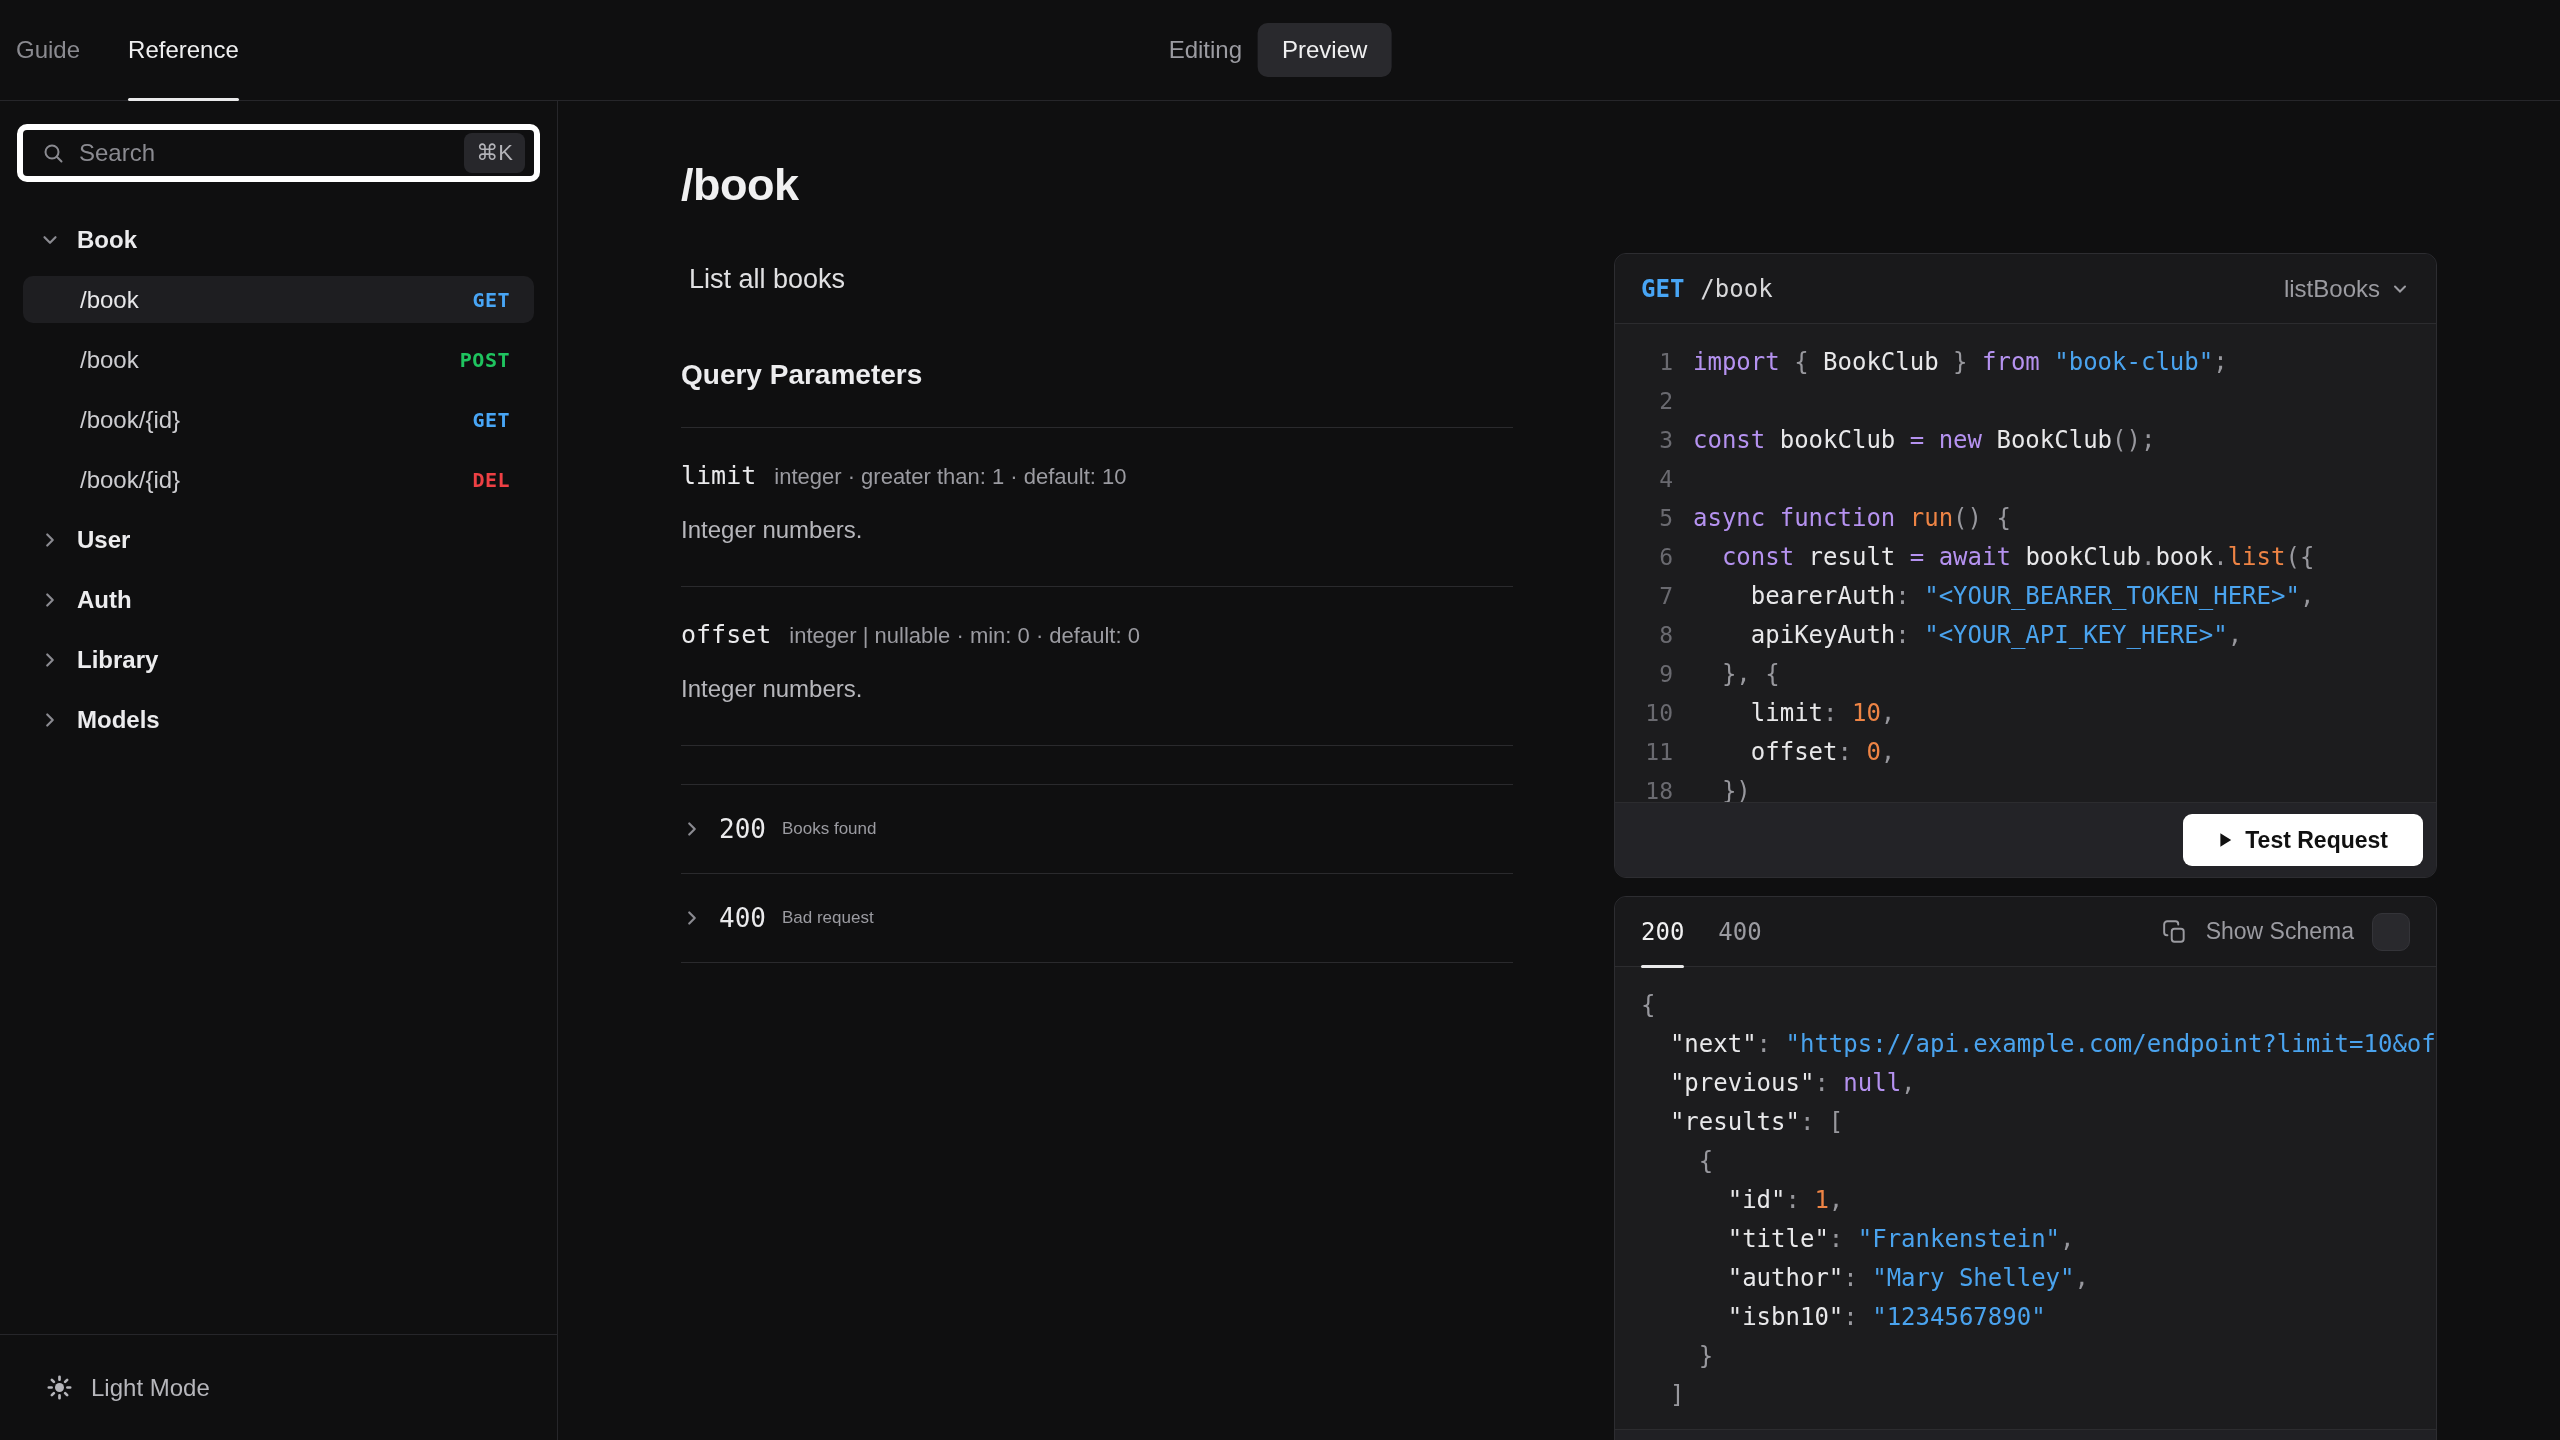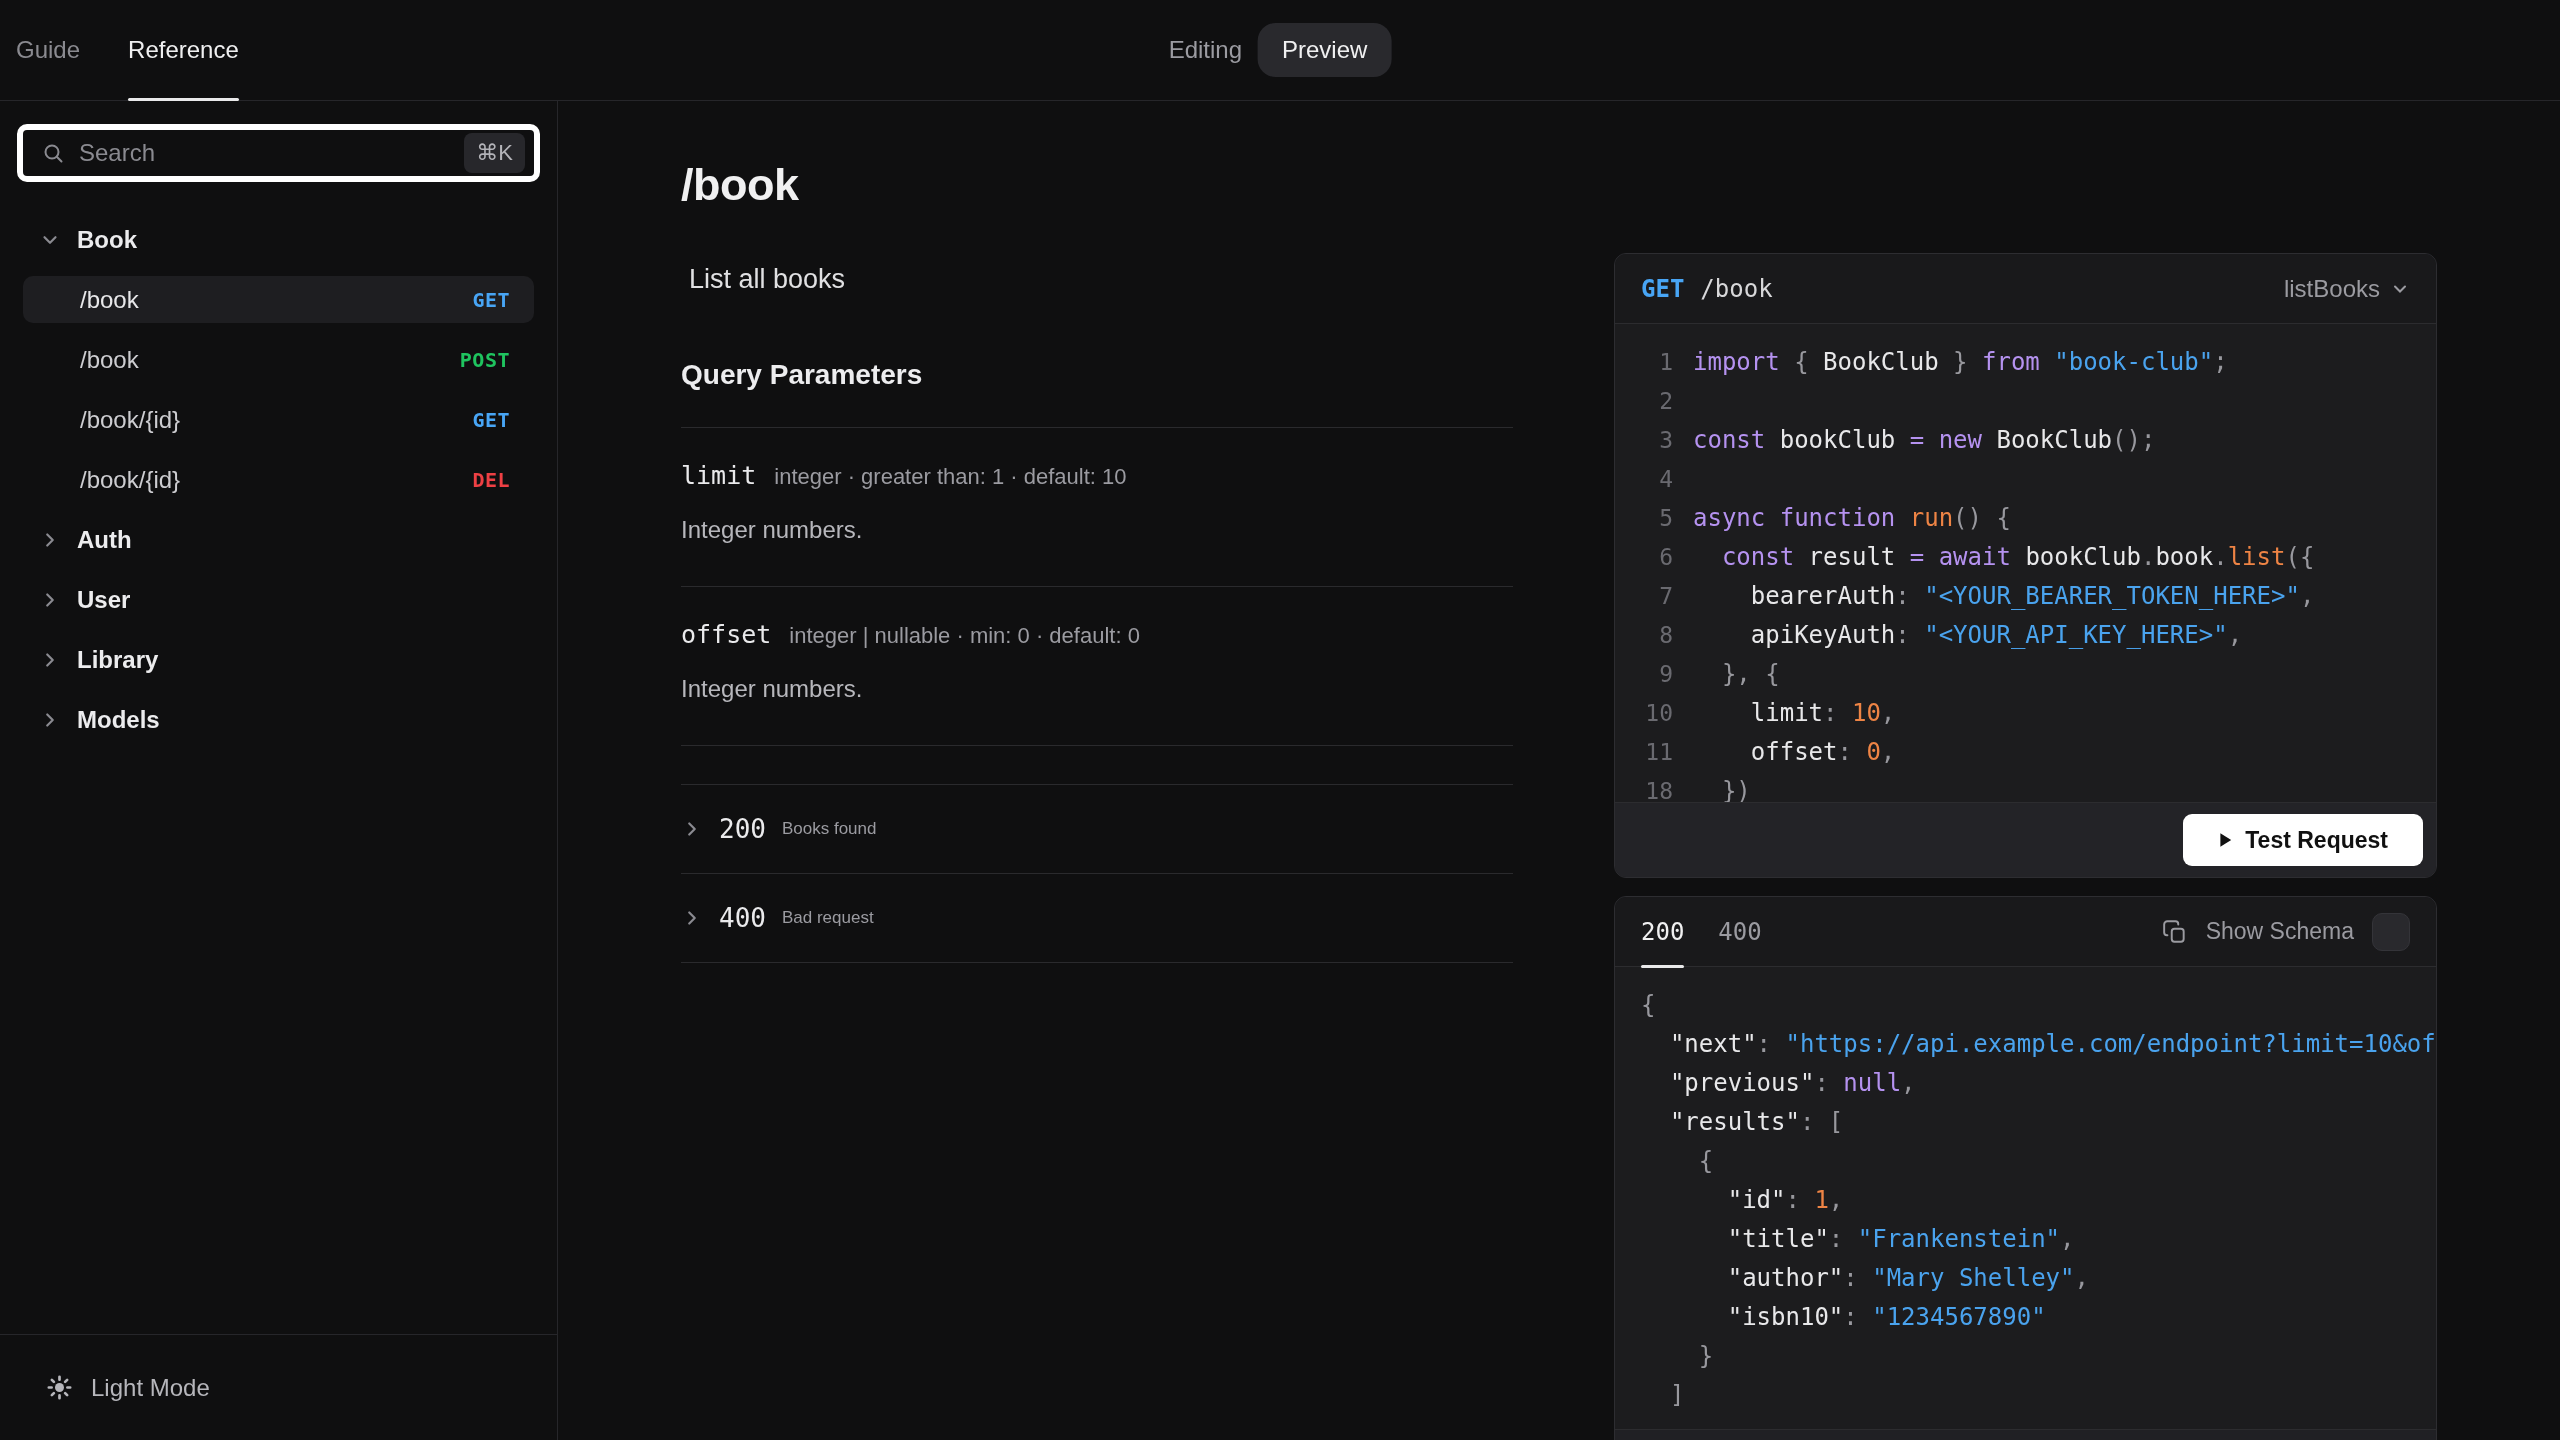--- a/index.html
+++ b/index.html
@@ -29,21 +29,21 @@
   .app{width:2560px;height:1440px;overflow:hidden;position:relative;background:var(--bg)}
 
   
   .topbar{height:101px;border-bottom:1px solid var(--border);display:flex;align-items:center;padding-left:16px;position:relative}
   .doc-tabs{display:flex;gap:48px;height:100%;align-items:center}
   .doc-tab{font-size:24px;color:var(--dim);height:100%;display:flex;align-items:center;position:relative;cursor:pointer}
   .doc-tab.active{color:var(--txt)}
   .doc-tab.active::after{content:"";position:absolute;left:0;right:0;bottom:-1px;height:3px;background:#e9e9ea;border-radius:2px}
   .mode-toggle{position:absolute;left:50%;transform:translateX(-50%);display:flex;align-items:center;gap:16px}
   .mode-editing{font-size:24px;color:var(--muted);cursor:pointer}
-  .mode-preview{font-size:24px;color:var(--txt);background:#29292d;border:none;border-radius:18px;padding:13px 24px;font-family:inherit;cursor:pointer}
+  .mode-preview{font-size:24px;color:var(--txt);background:#29292d;border:none;border-radius:10px;padding:13px 24px;font-family:inherit;cursor:pointer}
 
   
   .shell{display:flex;height:1339px}
   .sidebar{width:558px;flex:none;border-right:1px solid var(--border);display:flex;flex-direction:column;padding-top:23px}
   .search-box{margin:0 17px;height:58px;flex:none;border:6px solid #ffffff;border-radius:10px;display:flex;align-items:center;padding:0 9px 0 18px;gap:14px;cursor:text}
   .search-ph{color:var(--dim);font-size:24px;flex:1}
   .kbd{background:#27272b;color:#b3b3b8;font-size:22px;border-radius:8px;padding:7px 12px}
   #side-nav{margin:34px 23px 0;flex:1;min-height:0;overflow:hidden}
   .side-row{height:47px;margin-bottom:13px;display:flex;align-items:center;border-radius:10px;cursor:pointer}
   .side-group{gap:16px;padding:0 12px 0 16px;color:#ececee;font-size:24px;font-weight:600}
@@ -145,27 +145,27 @@
             <span class="badge m-get">GET</span>
           </div>
           <div class="side-item side-row">
             <span>/book/{id}</span>
             <span class="badge m-del">DEL</span>
           </div>
           <div class="side-row side-group">
             <svg width="22" height="22" viewBox="0 0 20 20" fill="none" stroke="#8a8a90" stroke-width="2" stroke-linecap="round" stroke-linejoin="round">
               <path d="M7.5 5 L12.5 10 L7.5 15"></path>
             </svg>
+            <span>User</span>
+          </div>
+          <div class="side-row side-group">
+            <svg width="22" height="22" viewBox="0 0 20 20" fill="none" stroke="#8a8a90" stroke-width="2" stroke-linecap="round" stroke-linejoin="round">
+              <path d="M7.5 5 L12.5 10 L7.5 15"></path>
+            </svg>
             <span>Auth</span>
-          </div>
-          <div class="side-row side-group">
-            <svg width="22" height="22" viewBox="0 0 20 20" fill="none" stroke="#8a8a90" stroke-width="2" stroke-linecap="round" stroke-linejoin="round">
-              <path d="M7.5 5 L12.5 10 L7.5 15"></path>
-            </svg>
-            <span>User</span>
           </div>
           <div class="side-row side-group">
             <svg width="22" height="22" viewBox="0 0 20 20" fill="none" stroke="#8a8a90" stroke-width="2" stroke-linecap="round" stroke-linejoin="round">
               <path d="M7.5 5 L12.5 10 L7.5 15"></path>
             </svg>
             <span>Library</span>
           </div>
           <div class="side-row side-group">
             <svg width="22" height="22" viewBox="0 0 20 20" fill="none" stroke="#8a8a90" stroke-width="2" stroke-linecap="round" stroke-linejoin="round">
               <path d="M7.5 5 L12.5 10 L7.5 15"></path>

